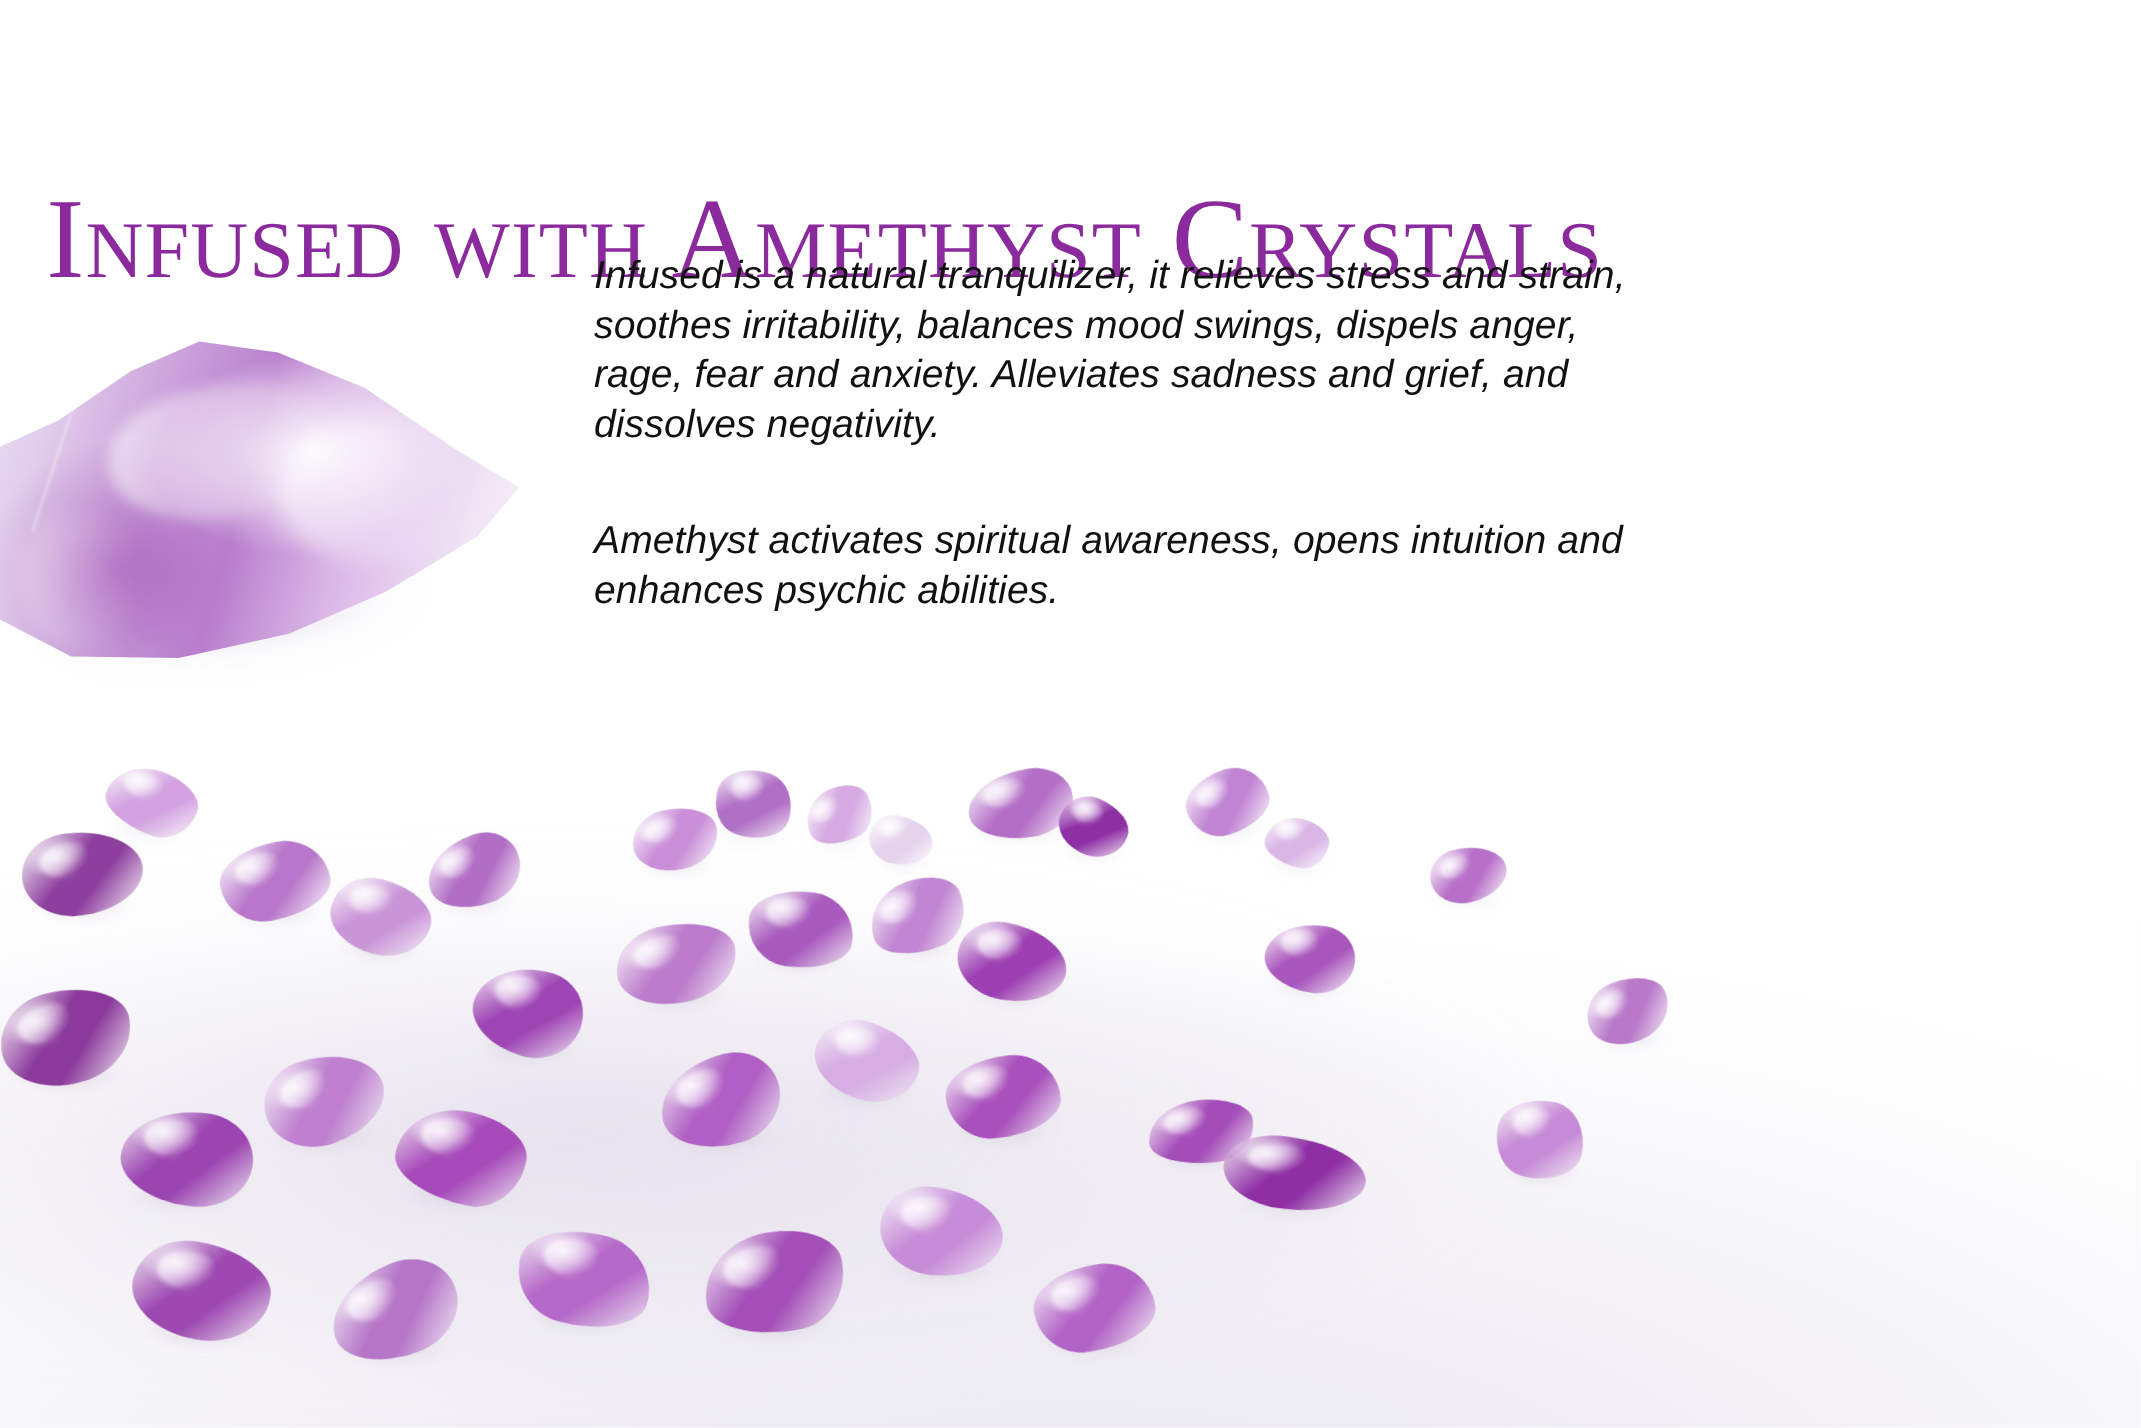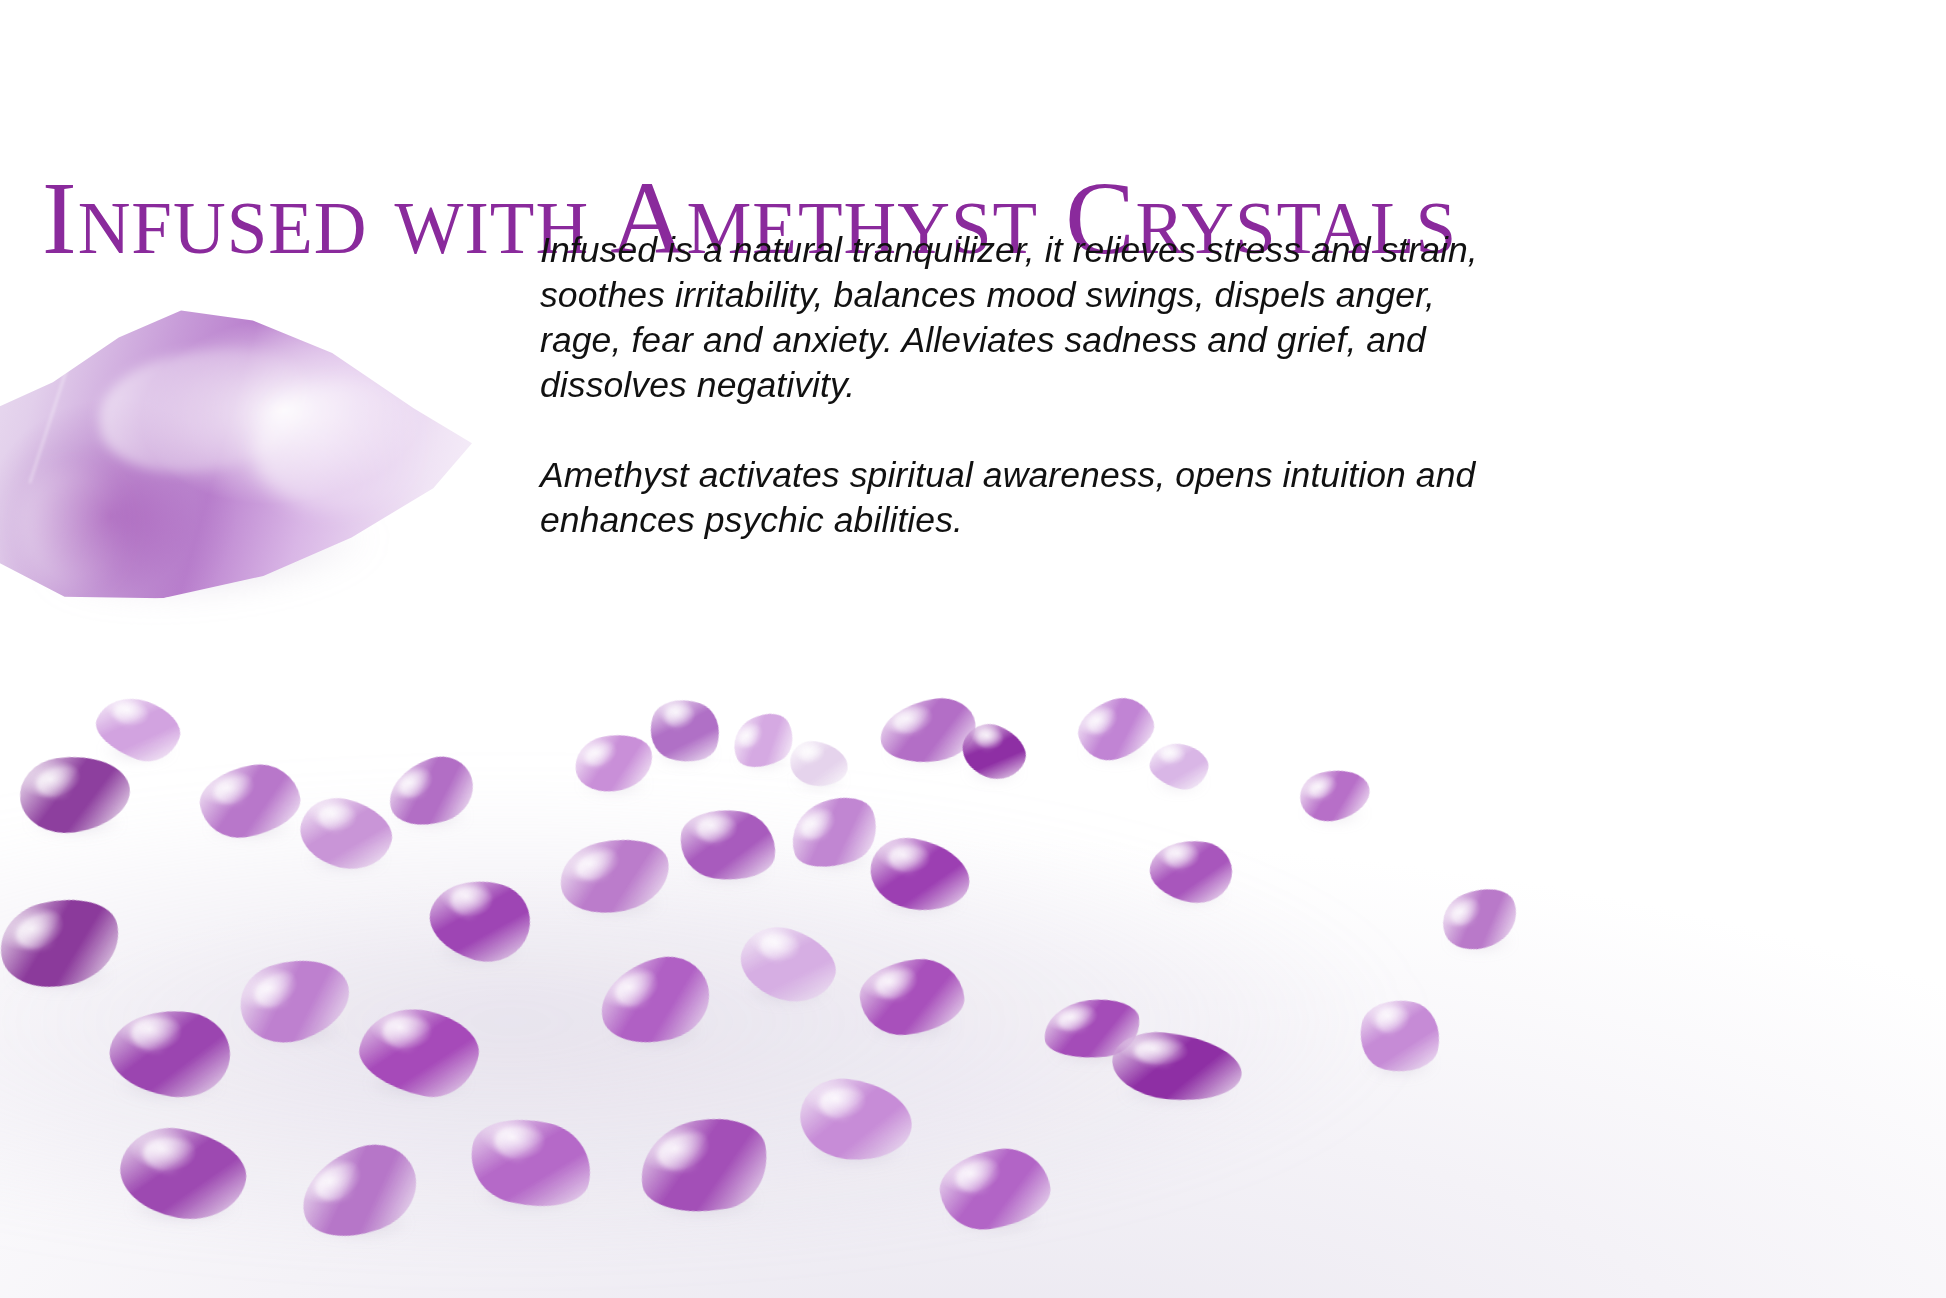--- a/index.html
+++ b/index.html
@@ -59,21 +59,21 @@
   }
   .copy p {
     margin: 0;
     color: #111111;
     font-family: "Liberation Sans", sans-serif;
     font-style: italic;
     font-size: 35.5px;
     line-height: 45px;
     letter-spacing: .1px;
   }
-  .copy p + p { margin-top: 45px; }
+  .copy p + p { margin-top: 61px; }
 
   
   .point-wrap {
     position: absolute;
     left: -46px;
     top: 300px;
     width: 560px;
     height: 320px;
     transform: rotate(-6deg);
   }

